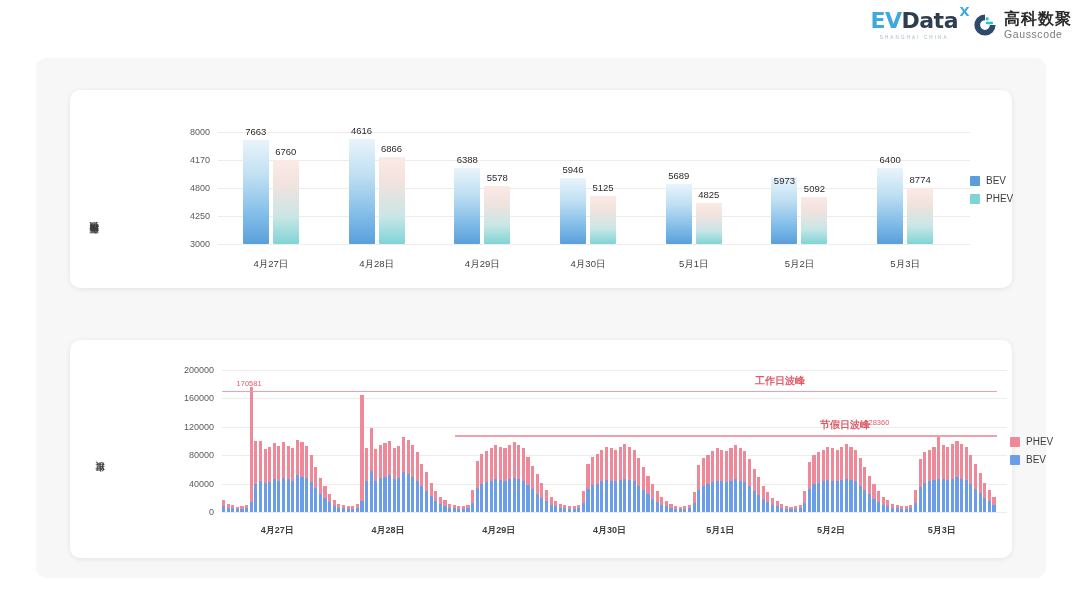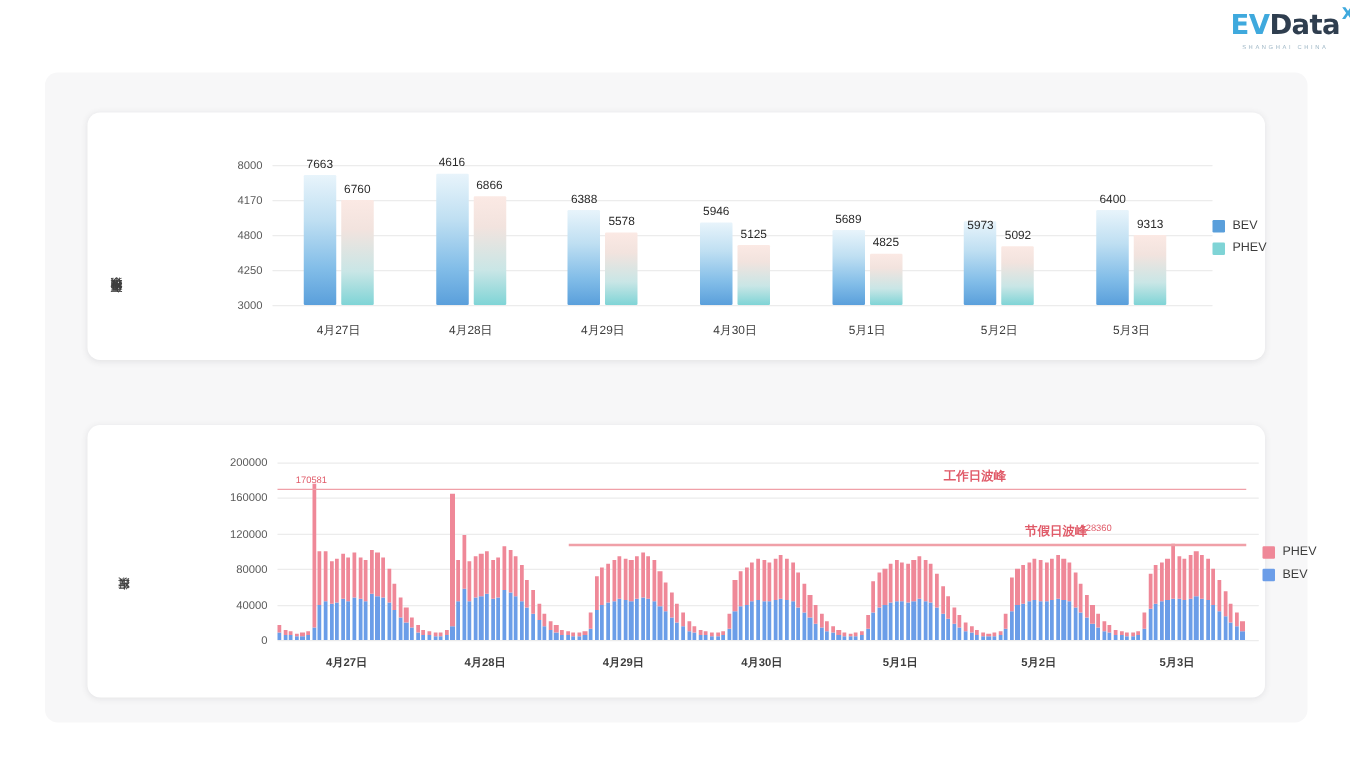--- a/index.html
+++ b/index.html
@@ -139,20 +139,31 @@
 
 <div class="page">
 
   <div class="logo-bar">
     <div class="evdata">
       <div class="evdata-word">
         <span class="ev">EV</span><span>Data</span>
         <span class="evdata-x">X</span>
       </div>
       <div class="evdata-sub">SHANGHAI CHINA</div>
+    </div>
+    <div class="gauss">
+      <svg class="gauss-mark" viewBox="0 0 32 32">
+        <path d="M16 3 A13 13 0 1 0 29 16 L22 16 A6 6 0 1 1 16 10 Z" fill="#2f4a6b"></path>
+        <rect x="17" y="12" width="9" height="3.2" rx="1.4" fill="#2bbfd0"></rect>
+        <rect x="17" y="6.5" width="3.4" height="4" rx="1.4" fill="#2bbfd0"></rect>
+      </svg>
+      <div class="gauss-text">
+        <span class="gauss-cn">高科数聚</span>
+        <span class="gauss-en">Gausscode</span>
+      </div>
     </div>
   </div>
 
   <div class="panel"></div>
 
   <div class="card" id="card-1"></div>
 
   <div class="chart" id="chart1">
     <div class="axis-title" id="c1-ytitle" style="left:18px; top:44px; height:108px;">每万辆出行车辆数</div>
     <div id="c1-ticks">
@@ -190,21 +201,21 @@
         <div class="bar-val" style="left: 432.714px; bottom: 63.2336px;">5689</div>
         <div class="bar phev" style="left: 477.714px; height: 40.88px;"></div>
         <div class="bar-val" style="left: 462.714px; bottom: 43.88px;">4825</div>
         <div class="bar bev" style="left: 553.429px; height: 66.5952px;"></div>
         <div class="bar-val" style="left: 538.429px; bottom: 58px;">5973</div>
         <div class="bar phev" style="left: 583.429px; height: 46.8608px;"></div>
         <div class="bar-val" style="left: 568.429px; bottom: 49.8608px;">5092</div>
         <div class="bar bev" style="left: 659.143px; height: 76.16px;"></div>
         <div class="bar-val" style="left: 644.143px; bottom: 79.16px;">6400</div>
         <div class="bar phev" style="left: 689.143px; height: 56.1792px;"></div>
-        <div class="bar-val" style="left: 674.143px; bottom: 59.1792px;">9313</div>
+        <div class="bar-val" style="left: 674.143px; bottom: 59.1792px;">8774</div>
       </div>
     <div id="c1-xlabels">
         <div class="xlabel" style="left: 200.857px; top: 168px;">4月27日</div>
         <div class="xlabel" style="left: 306.571px; top: 168px;">4月28日</div>
         <div class="xlabel" style="left: 412.286px; top: 168px;">4月29日</div>
         <div class="xlabel" style="left: 518px; top: 168px;">4月30日</div>
         <div class="xlabel" style="left: 623.714px; top: 168px;">5月1日</div>
         <div class="xlabel" style="left: 729.429px; top: 168px;">5月2日</div>
         <div class="xlabel" style="left: 835.143px; top: 168px;">5月3日</div>
       </div>

